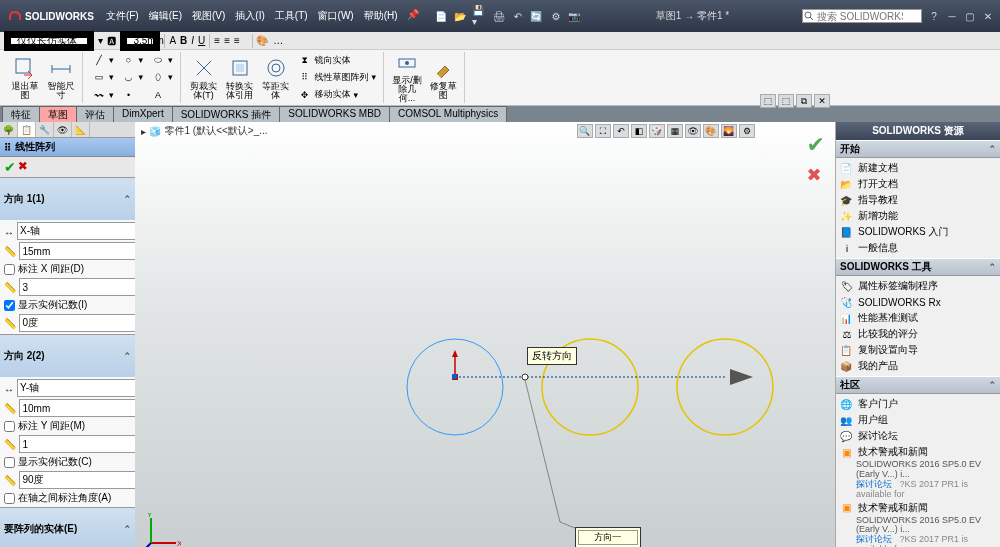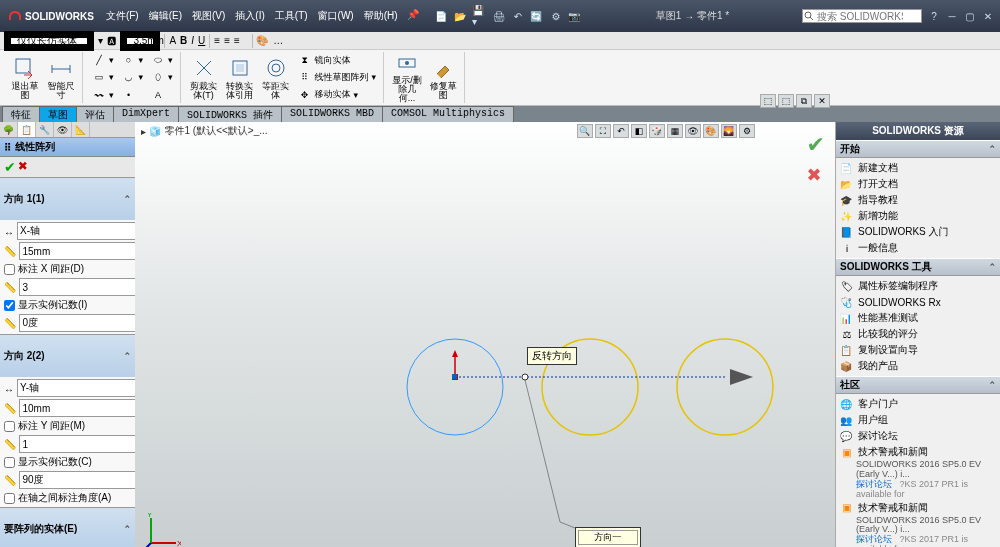--- a/index.html
+++ b/index.html
@@ -26,22 +26,22 @@
 .ribbon { height: 56px; background: #f5f5f5; border-bottom: 1px solid #bbb; display: flex; padding: 2px 4px; gap: 2px; }
 .rgroup { border-right: 1px solid #ccc; padding: 0 4px; display: flex; gap: 2px; }
 .rbtn-lg { width: 34px; display: flex; flex-direction: column; align-items: center; justify-content: center; cursor: pointer; text-align: center; font-size: 9px; line-height: 1; }
 .rbtn-lg .ric { width: 24px; height: 24px; margin-bottom: 2px; display: flex; align-items: center; justify-content: center; }
 .rsubcol { display: flex; flex-direction: column; gap: 1px; }
 .rbtn-sm { height: 17px; display: flex; align-items: center; font-size: 9px; padding: 0 3px; cursor: pointer; gap: 3px; }
 .rbtn-sm .ric { width: 14px; height: 14px; display: flex; align-items: center; justify-content: center; }
 
 
 .doc-tabs { height: 16px; background: #7a848c; display: flex; padding-left: 2px; }
-.doc-tab { padding: 1px 8px; font-size: 10px; background: #b8c0c8; border: 1px solid #666; border-bottom: none; margin-right: -1px; cursor: pointer; font-family: Liberation Mono, monospace; }
-.doc-tab.active { background: #0ea5e9; }
+.doc-tab { padding: 1px 8px; font-size: 10px; background: #b8c0c8; border: 1px solid #666; border-bottom: none; margin-right: -1px; cursor: pointer; }
+.doc-tab.active { background: #fca5a5; }
 
 
 .main { display: flex; height: 437px; }
 .left-pane { width: 135px; background: #e8e8e8; display: flex; flex-direction: column; }
 .feature-tabs { height: 16px; display: flex; background: #ddd; border-bottom: 1px solid #999; }
 .ftab { width: 18px; height: 15px; border-right: 1px solid #bbb; display: flex; align-items: center; justify-content: center; cursor: pointer; font-size: 9px; }
 .ftab.active { background: #fff; }
 .pm-title { background: linear-gradient(#a8c8f0, #88b0e0); padding: 2px 4px; font-size: 10px; font-weight: bold; border-bottom: 1px solid #888; display: flex; align-items: center; gap: 4px; }
 .pm-buttons { display: flex; gap: 2px; padding: 2px 4px; }
 .pm-ok { color: #0a0; font-size: 14px; cursor: pointer; }

